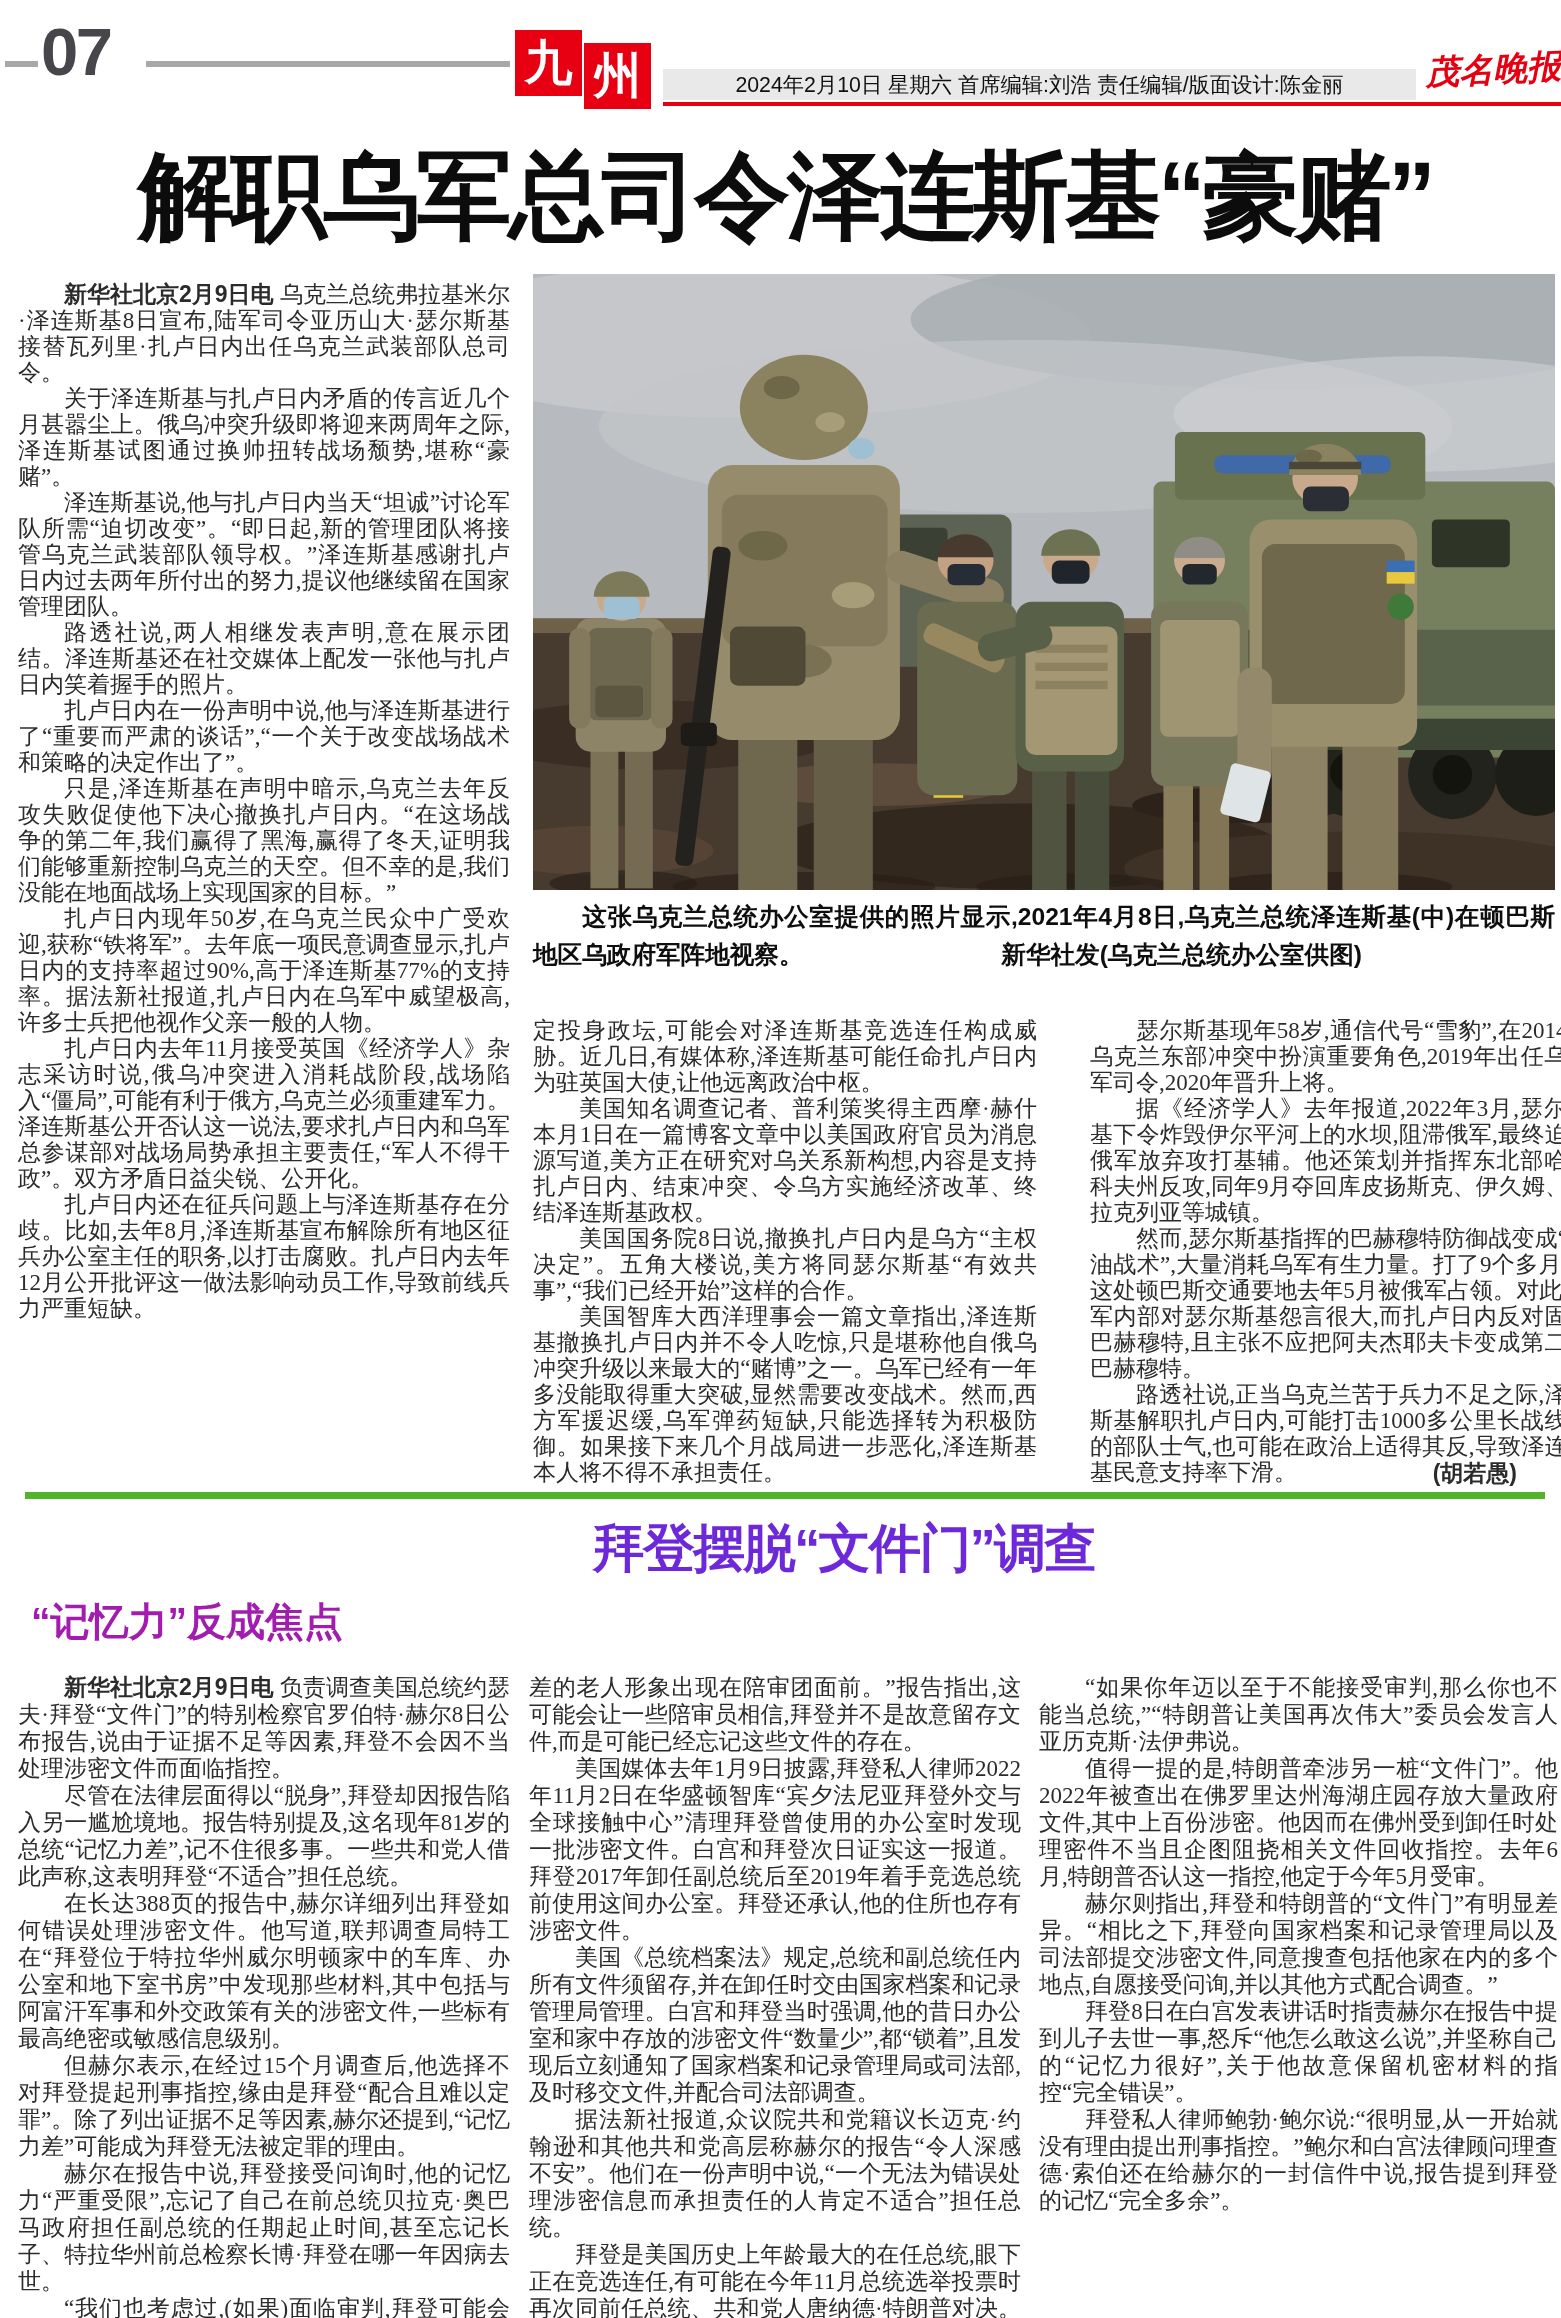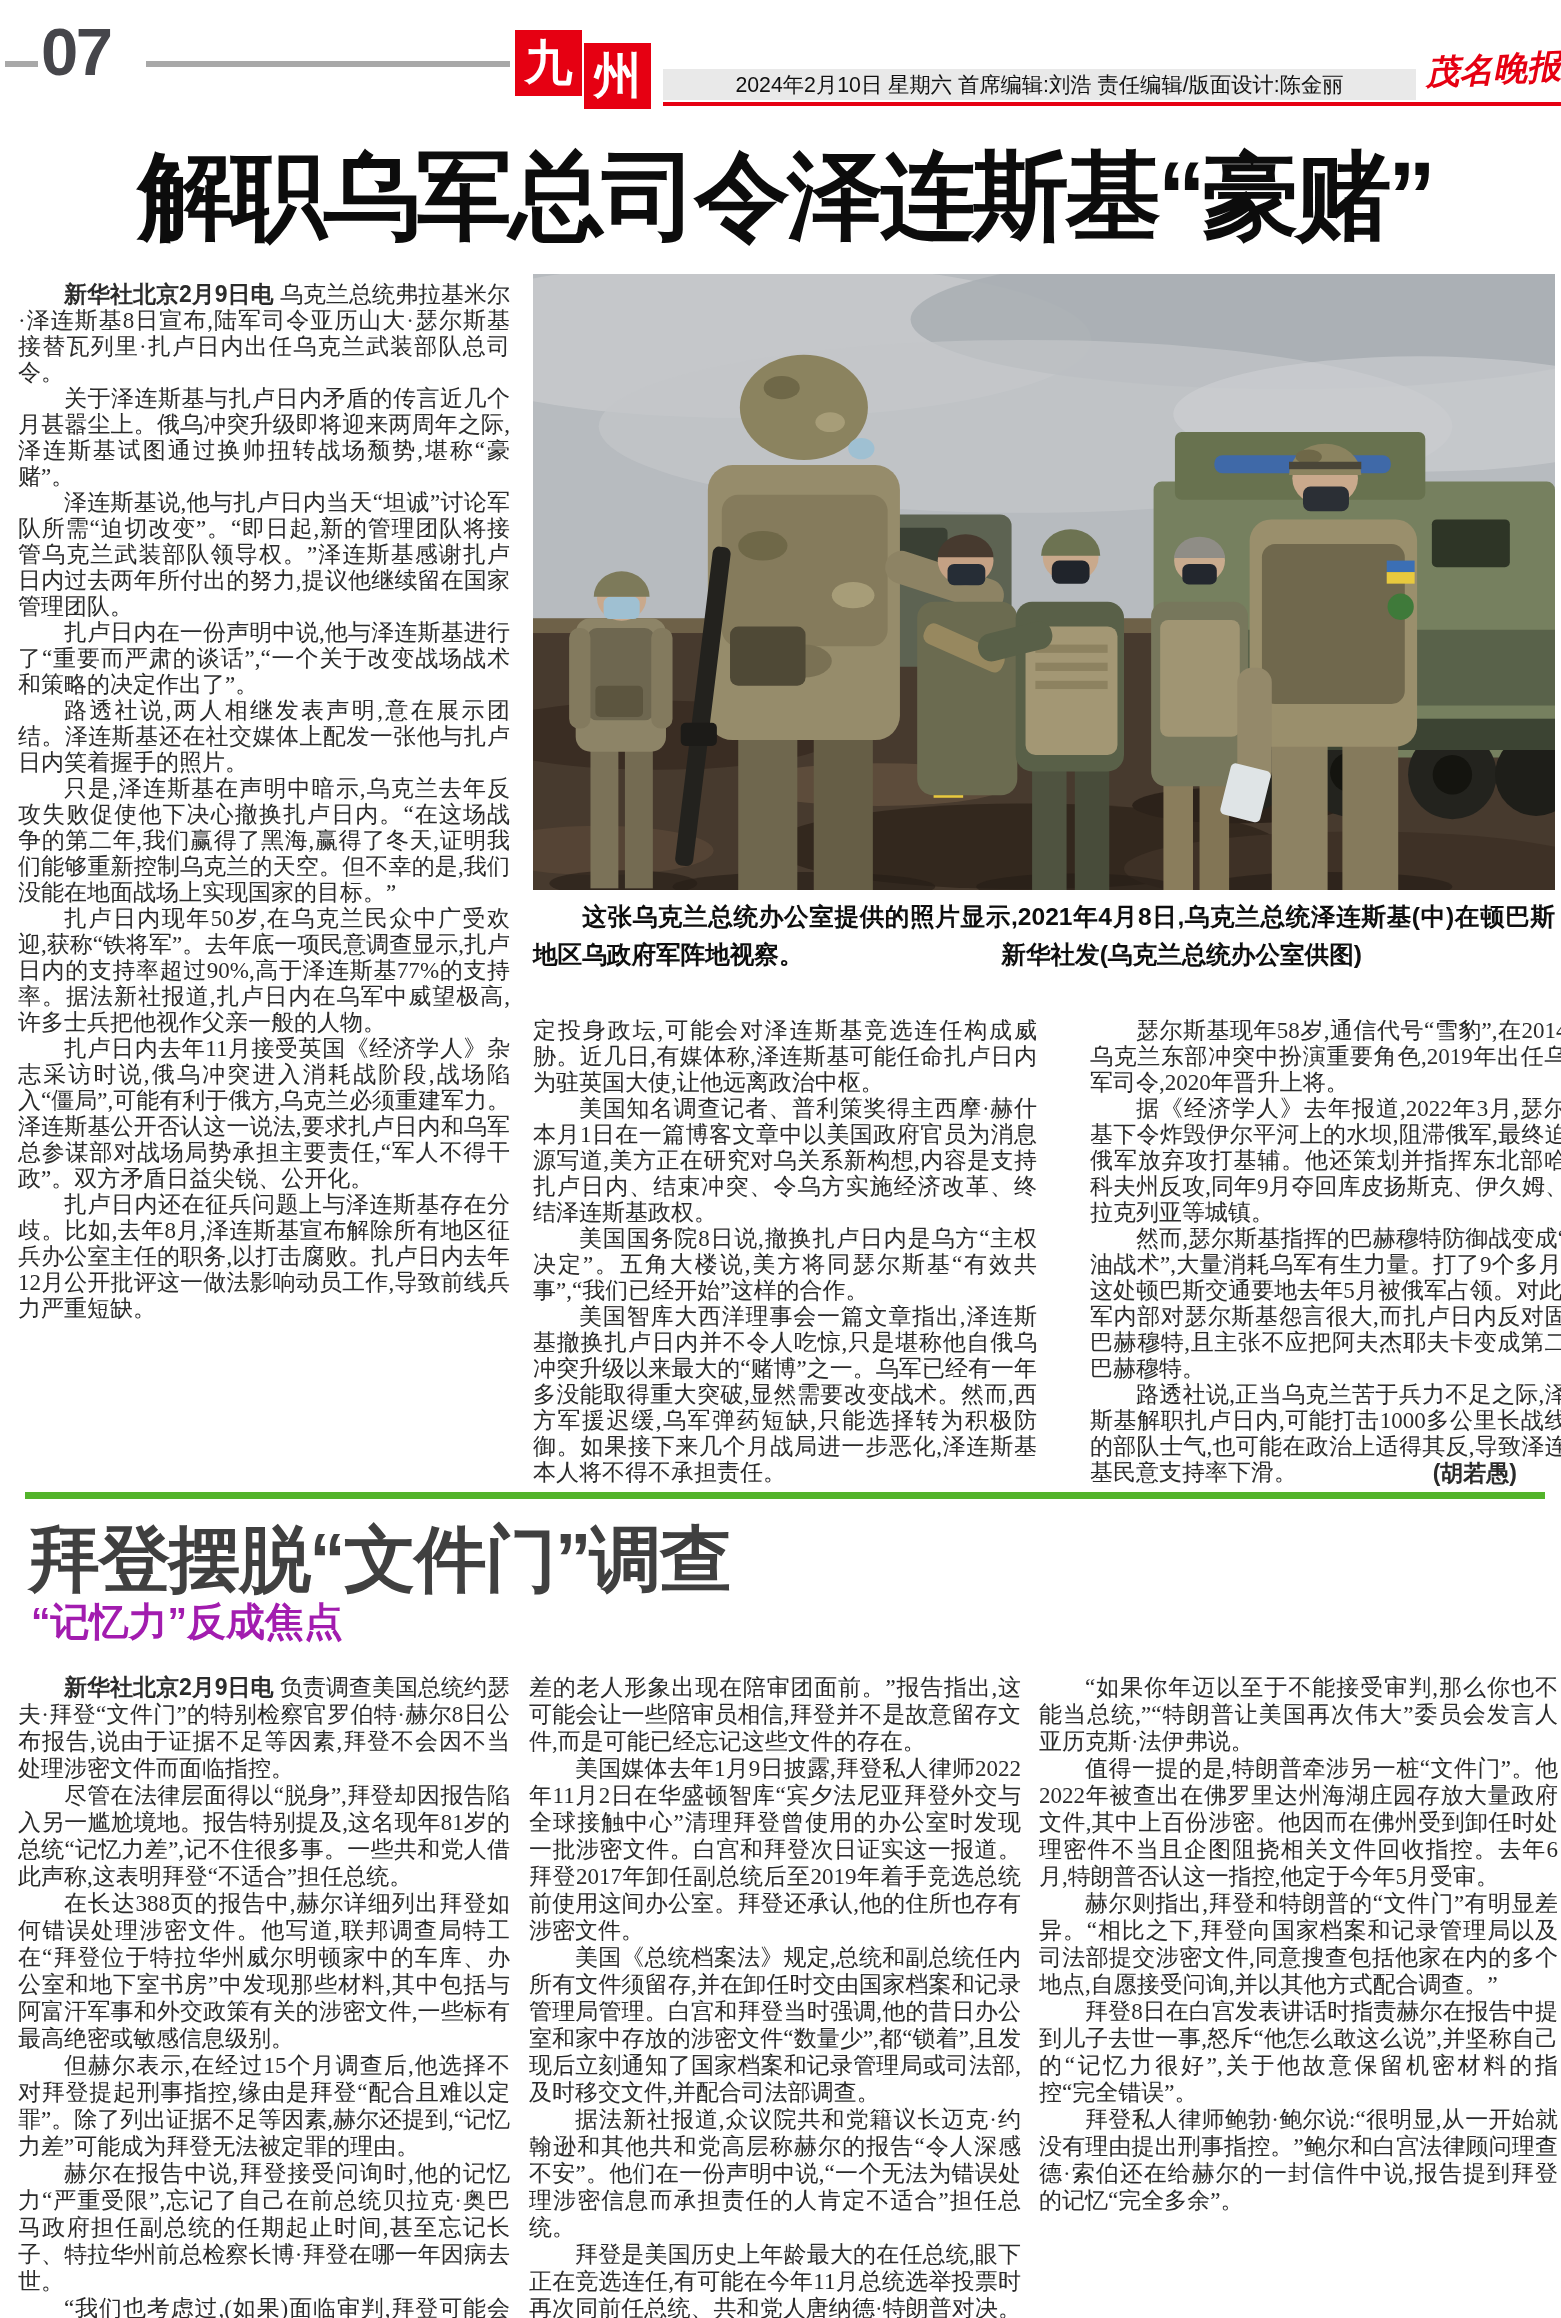--- a/index.html
+++ b/index.html
@@ -28,21 +28,21 @@
   .red-rule{left:663px;top:102px;width:899px;height:4.1px;background:var(--red);}
   .masthead{left:1425px;top:46px;width:135px;color:var(--red);font-size:34px;font-weight:bold;
     font-style:italic;font-family:"DejaVu Serif","Liberation Serif",serif;
     transform:rotate(-3deg);white-space:nowrap;line-height:1.4;}
   
   .headline1{left:16.4px;top:136px;width:1538px;display:flex;justify-content:center;
     font-family:"Liberation Sans","DejaVu Sans",sans-serif;font-weight:900;
     font-size:96px;line-height:1.25;letter-spacing:-3.3px;color:#0c0c0c;white-space:nowrap;}
   .headline2{left:28px;top:1520px;width:1067px;
     font-family:"Liberation Sans","DejaVu Sans",sans-serif;font-weight:900;
-    font-size:72px;letter-spacing:-1.6px;color:#404040;line-height:1.1;white-space:nowrap;}
+    font-size:52px;letter-spacing:-1.6px;color:#6d28d9;line-height:1.1;white-space:nowrap;text-align:right;}
   .subhead2{left:31px;top:1600px;width:657px;
     font-family:"Liberation Sans","DejaVu Sans",sans-serif;font-weight:800;
     font-size:39px;color:#a21caf;line-height:1.15;white-space:nowrap;}
   
   .col{font-size:23px;line-height:26px;text-align:justify;word-break:break-all;color:var(--ink);}
   .col p.para{margin:0;text-indent:2em;}
   .col p.para.cont{text-indent:0;}
   .col .lead{font-family:"Liberation Sans","DejaVu Sans",sans-serif;font-weight:bold;}
   .col .sign{float:right;margin-right:74px;font-family:"Liberation Sans","DejaVu Sans",sans-serif;font-weight:bold;}
   .a1c1{left:18px;top:281px;width:492px;height:1207px;}
@@ -81,22 +81,22 @@
 
 <div class="abs headline1">
   <span>解职乌军总司令</span>
   <span>泽连斯基“豪赌”</span>
 </div>
 
 <div class="abs col a1c1">
     <p class="para"><span class="lead">新华社北京2月9日电 </span>乌克兰总统弗拉基米尔·泽连斯基8日宣布,陆军司令亚历山大·瑟尔斯基接替瓦列里·扎卢日内出任乌克兰武装部队总司令。</p>
     <p class="para">关于泽连斯基与扎卢日内矛盾的传言近几个月甚嚣尘上。俄乌冲突升级即将迎来两周年之际,泽连斯基试图通过换帅扭转战场颓势,堪称“豪赌”。</p>
     <p class="para">泽连斯基说,他与扎卢日内当天“坦诚”讨论军队所需“迫切改变”。“即日起,新的管理团队将接管乌克兰武装部队领导权。”泽连斯基感谢扎卢日内过去两年所付出的努力,提议他继续留在国家管理团队。</p>
+    <p class="para">路透社说,两人相继发表声明,意在展示团结。泽连斯基还在社交媒体上配发一张他与扎卢日内笑着握手的照片。</p>
     <p class="para">扎卢日内在一份声明中说,他与泽连斯基进行了“重要而严肃的谈话”,“一个关于改变战场战术和策略的决定作出了”。</p>
-    <p class="para">路透社说,两人相继发表声明,意在展示团结。泽连斯基还在社交媒体上配发一张他与扎卢日内笑着握手的照片。</p>
     <p class="para">只是,泽连斯基在声明中暗示,乌克兰去年反攻失败促使他下决心撤换扎卢日内。“在这场战争的第二年,我们赢得了黑海,赢得了冬天,证明我们能够重新控制乌克兰的天空。但不幸的是,我们没能在地面战场上实现国家的目标。”</p>
     <p class="para">扎卢日内现年50岁,在乌克兰民众中广受欢迎,获称“铁将军”。去年底一项民意调查显示,扎卢日内的支持率超过90%,高于泽连斯基77%的支持率。据法新社报道,扎卢日内在乌军中威望极高,许多士兵把他视作父亲一般的人物。</p>
     <p class="para">扎卢日内去年11月接受英国《经济学人》杂志采访时说,俄乌冲突进入消耗战阶段,战场陷入“僵局”,可能有利于俄方,乌克兰必须重建军力。泽连斯基公开否认这一说法,要求扎卢日内和乌军总参谋部对战场局势承担主要责任,“军人不得干政”。双方矛盾日益尖锐、公开化。</p>
     <p class="para">扎卢日内还在征兵问题上与泽连斯基存在分歧。比如,去年8月,泽连斯基宣布解除所有地区征兵办公室主任的职务,以打击腐败。扎卢日内去年12月公开批评这一做法影响动员工作,导致前线兵力严重短缺。</p>
   </div>
 
 <div class="abs photo" role="img" aria-label="这张乌克兰总统办公室提供的照片显示,2021年4月8日,乌克兰总统泽连斯基(中)在顿巴斯地区乌政府军阵地视察。">
   <svg viewBox="0 0 1245 748" preserveAspectRatio="none">
 
     <rect width="1245" height="460" fill="#b7bbbf"></rect>

